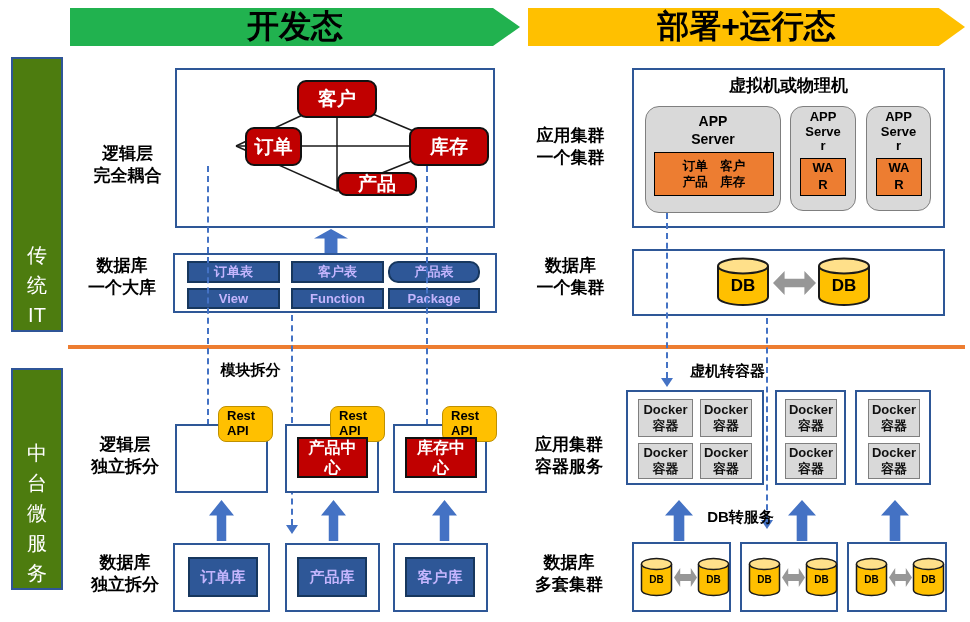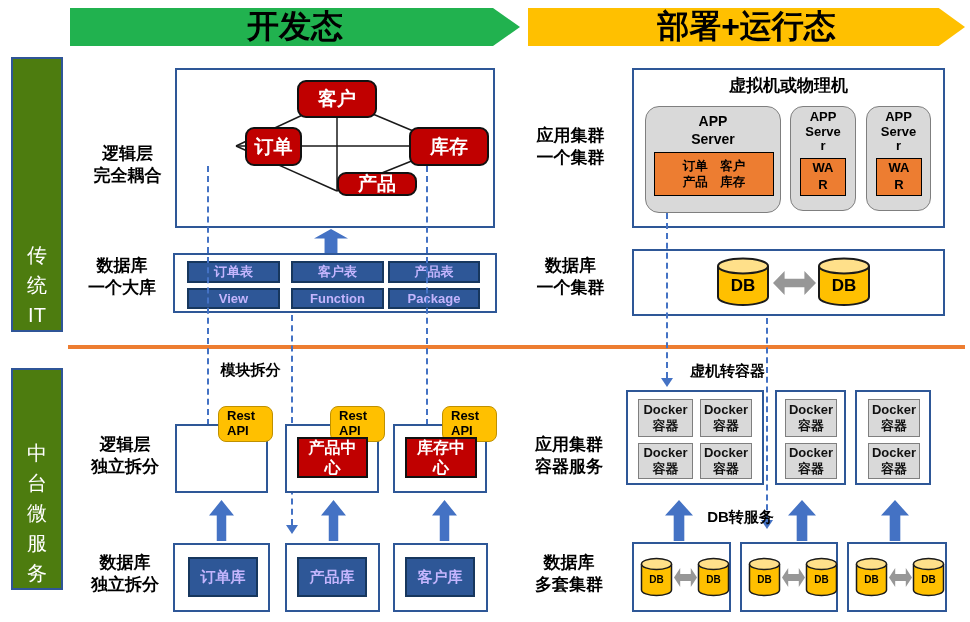--- a/index.html
+++ b/index.html
@@ -91,21 +91,21 @@
     <span>产品</span>
   </div>
 
   <div class="uparrow" style="left:314px;top:229px;width:34px;height:25px;"></div>
 
   <div class="lbl" style="left:72px;top:254px;width:100px;height:46px;">数据库
 一个大库</div>
   <div class="obox" style="left:173px;top:253px;width:324px;height:60px;"></div>
   <div class="bluecell" style="left:187px;top:261px;width:93px;height:22px;">订单表</div>
   <div class="bluecell" style="left:291px;top:261px;width:93px;height:22px;">客户表</div>
-  <div class="bluecell" style="left:388px;top:261px;width:92px;height:22px;">产品表</div>
+  <div class="bluecell" style="left:388px;top:261px;width:92px;height:22px;border-radius:10px;">产品表</div>
   <div class="bluecell" style="left:187px;top:288px;width:93px;height:21px;">View</div>
   <div class="bluecell" style="left:291px;top:288px;width:93px;height:21px;">Function</div>
   <div class="bluecell" style="left:388px;top:288px;width:92px;height:21px;">Package</div>
 
   <div class="lbl" style="left:518px;top:124px;width:105px;height:46px;">应用集群
 一个集群</div>
 
   <div class="obox" style="left:632px;top:68px;width:313px;height:160px;"></div>
   <div class="vmtitle" style="left:632px;top:74px;width:313px;font-family:Liberation Serif, serif;">虚拟机或物理机</div>
 

